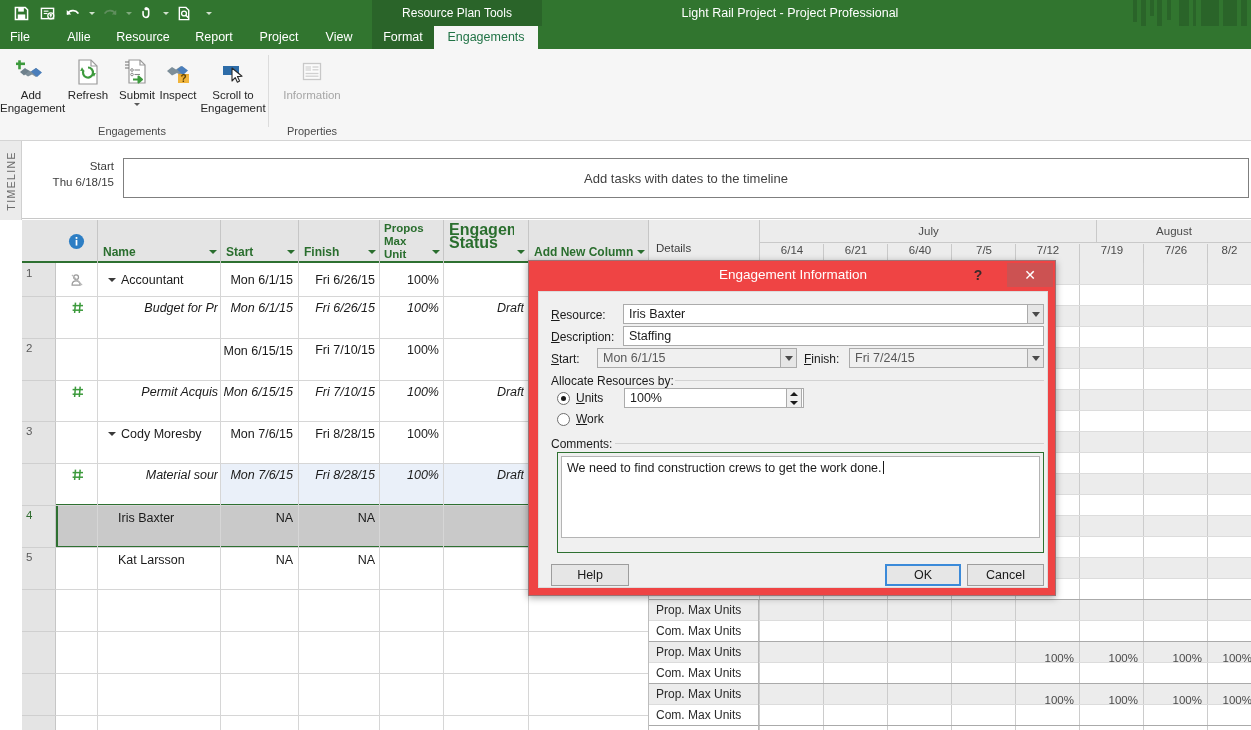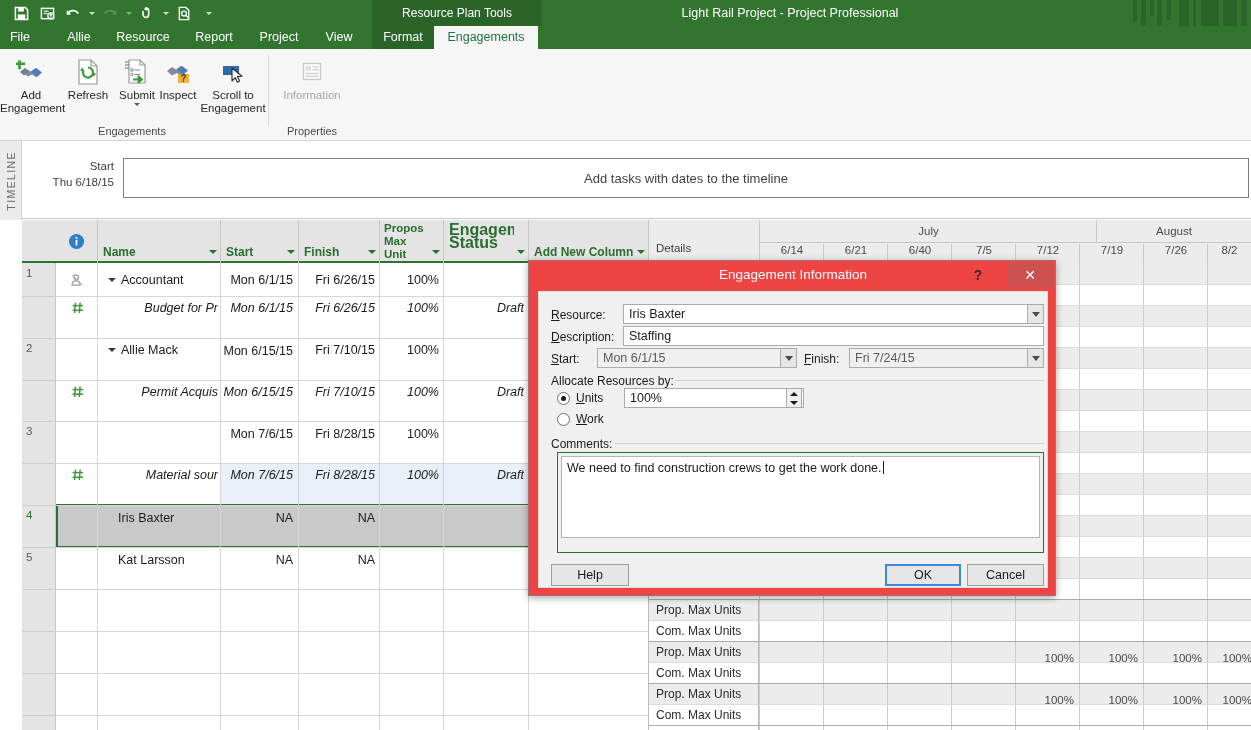--- a/index.html
+++ b/index.html
@@ -565,24 +565,20 @@
             <line x1="0.6" y1="8.2" x2="11" y2="8.2"></line>
           </g>
         </svg>
     </div>
     <div class="gcell" style="left:100px;top:78px;width:118px;height:39px;justify-content:flex-end;font-style:italic;align-items:flex-start;padding-top:3px">Budget for Pr</div>
     <div class="gcell" style="left:221px;top:78px;width:72px;height:39px;justify-content:flex-end;font-style:italic;align-items:flex-start;padding-top:3px">Mon 6/1/15</div>
     <div class="gcell" style="left:300px;top:78px;width:75px;height:39px;justify-content:flex-end;font-style:italic;align-items:flex-start;padding-top:3px">Fri 6/26/15</div>
     <div class="gcell" style="left:381px;top:78px;width:58px;height:39px;justify-content:flex-end;font-style:italic;align-items:flex-start;padding-top:3px">100%</div>
     <div class="gcell" style="left:445px;top:78px;width:79px;height:39px;justify-content:flex-end;font-style:italic;align-items:flex-start;padding-top:3px">Draft</div>
 
-    <div class="gcell" style="left:100px;top:120px;width:118px;height:39px;padding-left:8px;align-items:flex-start;padding-top:3px">
-      <span style="display:inline-block;margin-right:5px;margin-top:5px;border-left:4.5px solid transparent;border-right:4.5px solid transparent;border-top:4.5px solid #3a3a3a;"></span>
-      <span>Allie Mack</span>
-    </div>
     <div style="position:absolute;left:221px;top:120px;width:72px;height:39px;font-size:12.5px;color:#1a1a1a;text-align:right;padding-top:3px;line-height:17px">
       <span>Mon 6/15/15</span>
     </div>
     <div class="gcell" style="left:300px;top:120px;width:75px;height:39px;justify-content:flex-end;align-items:flex-start;padding-top:3px">Fri 7/10/15</div>
     <div class="gcell" style="left:381px;top:120px;width:58px;height:39px;justify-content:flex-end;align-items:flex-start;padding-top:3px">100%</div>
 
     <div class="gcell" style="left:58px;top:162px;width:39px;height:39px;justify-content:center;align-items:flex-start;padding-top:4px">
       <svg width="12" height="12" viewBox="0 0 12 12">
           <g stroke="#3c9a3c" stroke-width="1.5">
             <line x1="3.5" y1="0.6" x2="2.6" y2="11"></line>
@@ -591,20 +587,24 @@
             <line x1="0.6" y1="8.2" x2="11" y2="8.2"></line>
           </g>
         </svg>
     </div>
     <div class="gcell" style="left:100px;top:162px;width:118px;height:39px;justify-content:flex-end;font-style:italic;align-items:flex-start;padding-top:3px">Permit Acquis</div>
     <div class="gcell" style="left:221px;top:162px;width:72px;height:39px;justify-content:flex-end;font-style:italic;align-items:flex-start;padding-top:3px">Mon 6/15/15</div>
     <div class="gcell" style="left:300px;top:162px;width:75px;height:39px;justify-content:flex-end;font-style:italic;align-items:flex-start;padding-top:3px">Fri 7/10/15</div>
     <div class="gcell" style="left:381px;top:162px;width:58px;height:39px;justify-content:flex-end;font-style:italic;align-items:flex-start;padding-top:3px">100%</div>
     <div class="gcell" style="left:445px;top:162px;width:79px;height:39px;justify-content:flex-end;font-style:italic;align-items:flex-start;padding-top:3px">Draft</div>
 
+    <div class="gcell" style="left:100px;top:203px;width:118px;height:39px;padding-left:8px;align-items:flex-start;padding-top:4px">
+      <span style="display:inline-block;margin-right:5px;margin-top:5px;border-left:4.5px solid transparent;border-right:4.5px solid transparent;border-top:4.5px solid #3a3a3a;"></span>
+      <span>Cody Moresby</span>
+    </div>
     <div class="gcell" style="left:221px;top:203px;width:72px;height:39px;justify-content:flex-end;align-items:flex-start;padding-top:4px">Mon 7/6/15</div>
     <div class="gcell" style="left:300px;top:203px;width:75px;height:39px;justify-content:flex-end;align-items:flex-start;padding-top:4px">Fri 8/28/15</div>
     <div class="gcell" style="left:381px;top:203px;width:58px;height:39px;justify-content:flex-end;align-items:flex-start;padding-top:4px">100%</div>
 
     <div class="gcell" style="left:58px;top:245px;width:39px;height:39px;justify-content:center;align-items:flex-start;padding-top:4px">
       <svg width="12" height="12" viewBox="0 0 12 12">
           <g stroke="#3c9a3c" stroke-width="1.5">
             <line x1="3.5" y1="0.6" x2="2.6" y2="11"></line>
             <line x1="8.2" y1="0.6" x2="7.3" y2="11"></line>
             <line x1="0.6" y1="3.6" x2="11" y2="3.6"></line>

